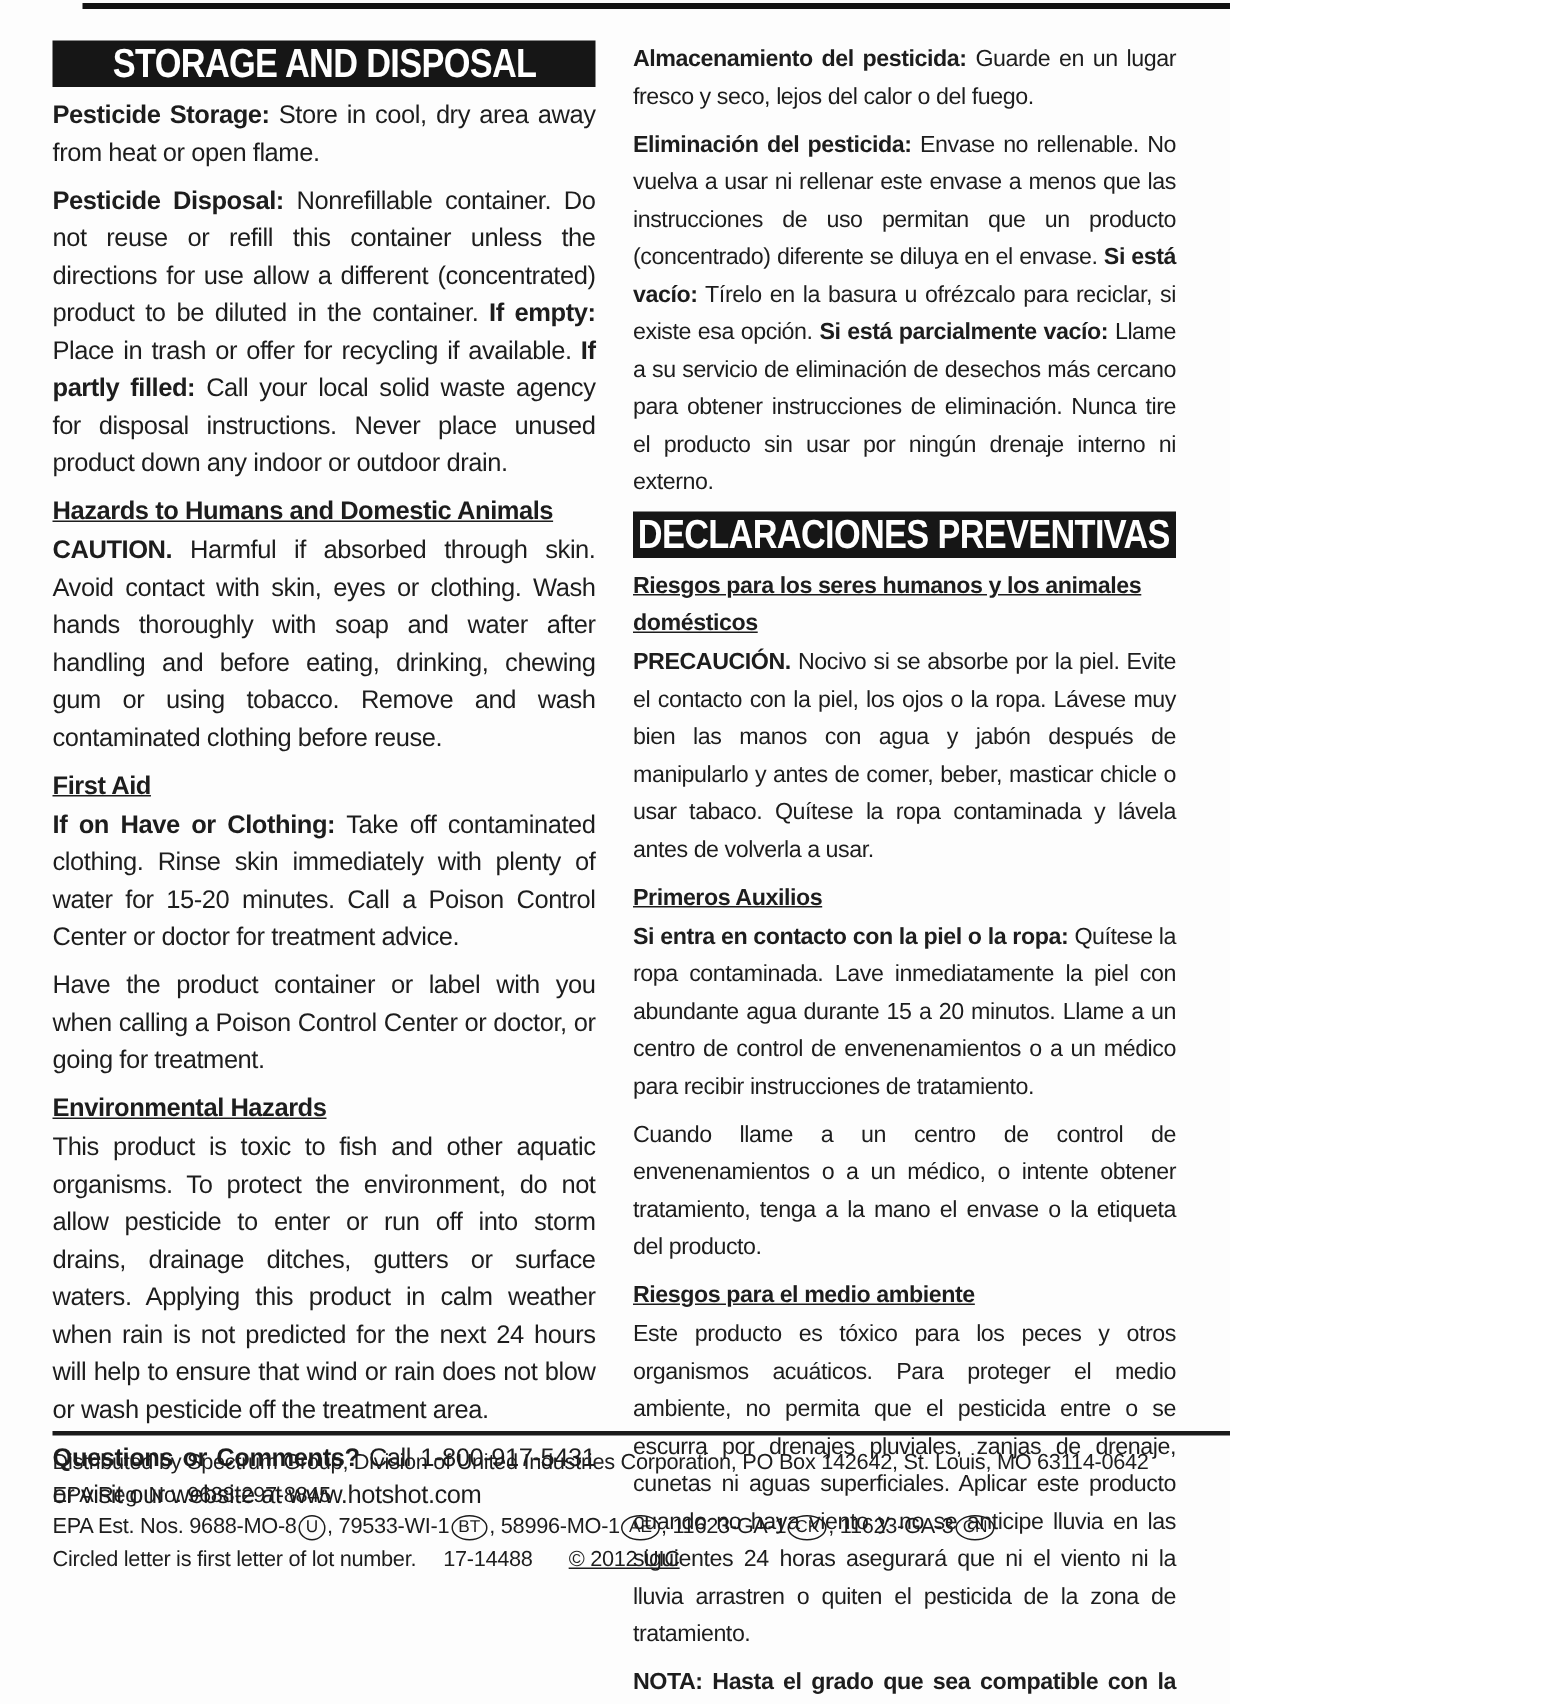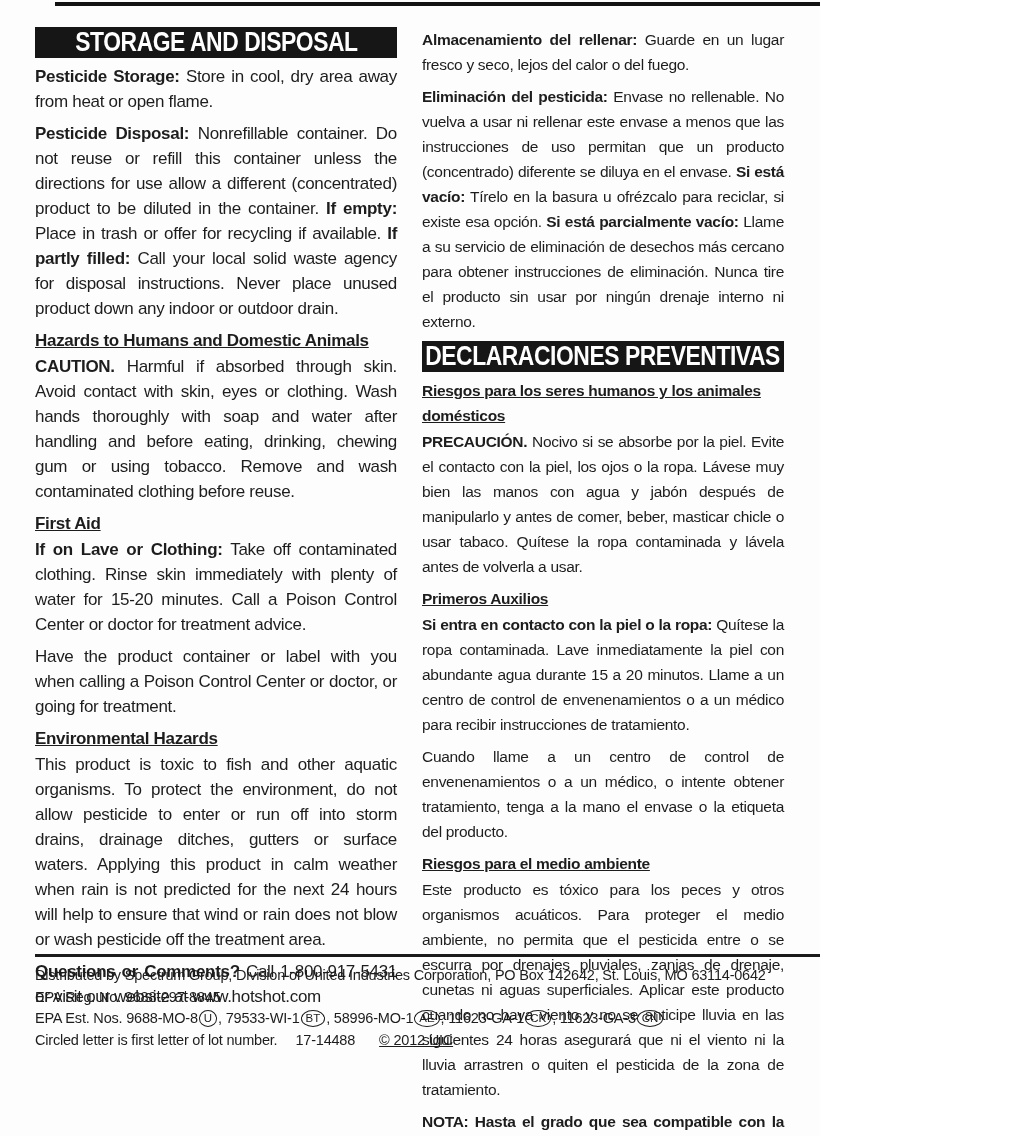--- a/index.html
+++ b/index.html
@@ -100,29 +100,29 @@
     <div class="col col-en">
       <div class="bar">
         <span class="bar-text">STORAGE AND DISPOSAL</span>
       </div>
       <p><b class="seg">Pesticide Storage:</b> <span>Store in cool, dry area away from heat or open flame.</span></p>
       <p><b class="seg">Pesticide Disposal:</b> <span>Nonrefillable container. Do not reuse or refill this container unless the directions for use allow a different (concentrated) product to be diluted in the container.</span> <b class="seg">If empty:</b> <span>Place in trash or offer for recycling if available.</span> <b class="seg">If partly filled:</b> <span>Call your local solid waste agency for disposal instructions. Never place unused product down any indoor or outdoor drain.</span></p>
 
       <p class="h">Hazards to Humans and Domestic Animals</p>
       <p><b class="seg">CAUTION.</b> <span>Harmful if absorbed through skin. Avoid contact with skin, eyes or clothing. Wash hands thoroughly with soap and water after handling and before eating, drinking, chewing gum or using tobacco. Remove and wash contaminated clothing before reuse.</span></p>
       <p class="h">First Aid</p>
-      <p><b class="seg">If on Lave or Clothing:</b> <span>Take off contaminated clothing. Rinse skin immediately with plenty of water for 15-20 minutes. Call a Poison Control Center or doctor for treatment advice.</span></p>
+      <p><b class="seg">If on Have or Clothing:</b> <span>Take off contaminated clothing. Rinse skin immediately with plenty of water for 15-20 minutes. Call a Poison Control Center or doctor for treatment advice.</span></p>
       <p>Have the product container or label with you when calling a Poison Control Center or doctor, or going for treatment.</p>
       <p class="h">Environmental Hazards</p>
       <p>This product is toxic to fish and other aquatic organisms. To protect the environment, do not allow pesticide to enter or run off into storm drains, drainage ditches, gutters or surface waters. Applying this product in calm weather when rain is not predicted for the next 24 hours will help to ensure that wind or rain does not blow or wash pesticide off the treatment area.</p>
       <p><b class="seg">Questions or Comments?</b> <span>Call 1-800-917-5431 or visit our website at www.hotshot.com</span></p>
     </div>
 
     <div class="col col-es">
-      <p><b class="seg">Almacenamiento del rellenar:</b> <span>Guarde en un lugar fresco y seco, lejos del calor o del fuego.</span></p>
+      <p><b class="seg">Almacenamiento del pesticida:</b> <span>Guarde en un lugar fresco y seco, lejos del calor o del fuego.</span></p>
       <p><b class="seg">Eliminación del pesticida:</b> <span>Envase no rellenable. No vuelva a usar ni rellenar este envase a menos que las instrucciones de uso permitan que un producto (concentrado) diferente se diluya en el envase.</span> <b class="seg">Si está vacío:</b> <span>Tírelo en la basura u ofrézcalo para reciclar, si existe esa opción.</span> <b class="seg">Si está parcialmente vacío:</b> <span>Llame a su servicio de eliminación de desechos más cercano para obtener instrucciones de eliminación. Nunca tire el producto sin usar por ningún drenaje interno ni externo.</span></p>
 
       <div class="bar second">
         <span class="bar-text">DECLARACIONES PREVENTIVAS</span>
       </div>
       <p class="h">Riesgos para los seres humanos y los animales domésticos</p>
       <p><b class="seg">PRECAUCIÓN.</b> <span>Nocivo si se absorbe por la piel. Evite el contacto con la piel, los ojos o la ropa. Lávese muy bien las manos con agua y jabón después de manipularlo y antes de comer, beber, masticar chicle o usar tabaco. Quítese la ropa contaminada y lávela antes de volverla a usar.</span></p>
       <p class="h">Primeros Auxilios</p>
       <p><b class="seg">Si entra en contacto con la piel o la ropa:</b> <span>Quítese la ropa contaminada. Lave inmediatamente la piel con abundante agua durante 15 a 20 minutos. Llame a un centro de control de envenenamientos o a un médico para recibir instrucciones de tratamiento.</span></p>
       <p>Cuando llame a un centro de control de envenenamientos o a un médico, o intente obtener tratamiento, tenga a la mano el envase o la etiqueta del producto.</p>

